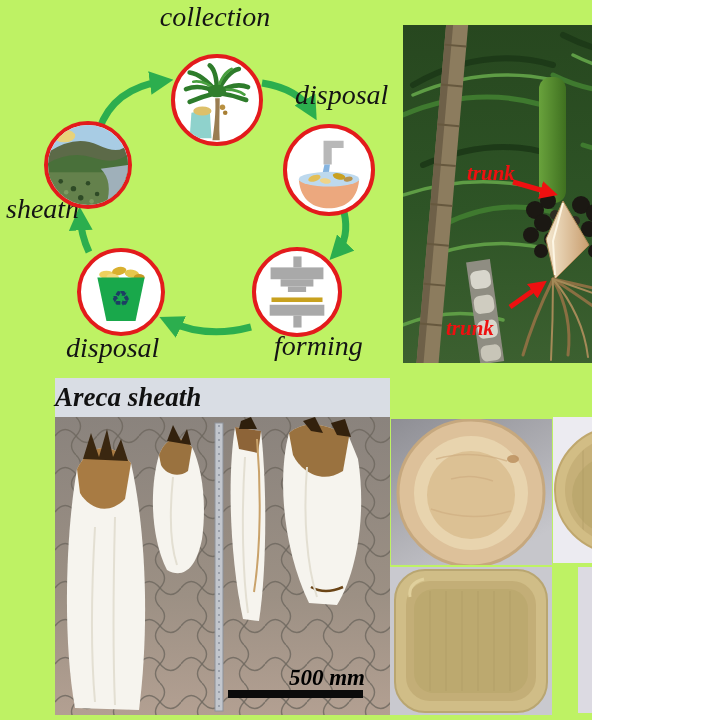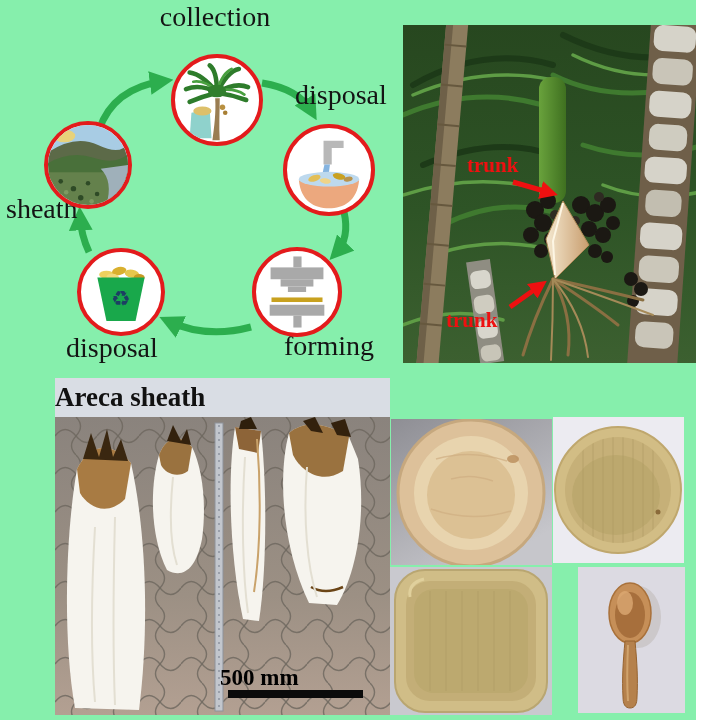--- a/index.html
+++ b/index.html
@@ -1,29 +1,29 @@
 <!DOCTYPE html>
 <html><head>
 <meta charset="utf-8">
 <style>
   html,body{margin:0;padding:0;background:#fff;}
-  #stage{position:relative;width:696px;height:720px;background:#86efac;overflow:hidden;
-         font-family:"Liberation Serif",serif;}
+  #stage{position:relative;width:592px;height:720px;background:#bef264;overflow:hidden;
+         font-family:"Liberation Serif",serif;font-style:italic;}
   .abs{position:absolute;}
   svg{display:block;}
   
   .cycle-label{position:absolute;font-size:28px;color:#141414;line-height:1.1;}
   .cycle-circle{position:absolute;border:4px solid #e31b1c;border-radius:50%;
                 background:#fff;overflow:hidden;box-sizing:border-box;}
   
   .photo{position:absolute;overflow:hidden;}
   .panel-title{position:absolute;background:#d9dde4;color:#111;font-weight:bold;
                font-size:27px;line-height:39px;height:39px;}
-  .annot{position:absolute;color:#ee1010;font-weight:bold;font-size:21px;}
-  #scalebar-label{position:absolute;left:165px;top:248px;width:145px;text-align:left;
+  .annot{position:absolute;color:#ee1010;font-weight:bold;font-size:21px;margin-top:8px;}
+  #scalebar-label{position:absolute;left:165px;top:248px;width:145px;text-align:right;
                   color:#000;font-weight:bold;font-size:23px;}
   #scalebar{position:absolute;left:173px;top:273px;width:135px;height:8px;background:#0b0b0b;}
 </style>
 </head>
 <body>
 
 <div id="stage">
 
   <svg class="abs" style="left:0;top:0" width="400" height="375" viewBox="0 0 400 375">
     <defs>
@@ -35,21 +35,21 @@
       <path d="M 99,130 Q 113,88 164,81" marker-end="url(#gah)"></path>
       <path d="M 262,83 Q 299,89 312,112" marker-end="url(#gah)"></path>
       <path d="M 344,212 Q 350,238 336,253" marker-end="url(#gah)"></path>
       <path d="M 251,327 Q 206,339 168,321" marker-end="url(#gah)"></path>
       <path d="M 89,252 Q 81,235 80,216" marker-end="url(#gah)"></path>
     </g>
   </svg>
 
   <div class="cycle-label" style="left:105px;top:2px;width:220px;text-align:center">collection</div>
   <div class="cycle-label" style="left:295px;top:80px;width:105px">disposal</div>
-  <div class="cycle-label" style="left:274px;top:331px;width:110px;text-align:center">forming</div>
+  <div class="cycle-label" style="left:274px;top:331px;width:110px;text-align:left">forming</div>
   <div class="cycle-label" style="left:66px;top:333px;width:116px;">disposal</div>
   <div class="cycle-label" style="left:6px;top:194px;width:72px">sheath</div>
 
   <div class="cycle-circle" style="left:171px;top:54px;width:92px;height:92px">
     <svg width="84" height="84" viewBox="0 0 92 92">
       <path d="M18,60 L38,56 L40,88 L16,88 Z" fill="#8fd2cc"></path>
       <ellipse cx="30" cy="58" rx="10" ry="5" fill="#ddc06a"></ellipse>
       <path d="M44,44 C45,60 43,75 41,90 L49,90 C48,74 49,60 49,44 Z" fill="#9a7d52"></path>
       <circle cx="52" cy="54" r="3" fill="#b89040"></circle>
         <circle cx="55" cy="60" r="2.5" fill="#a87f34"></circle>

